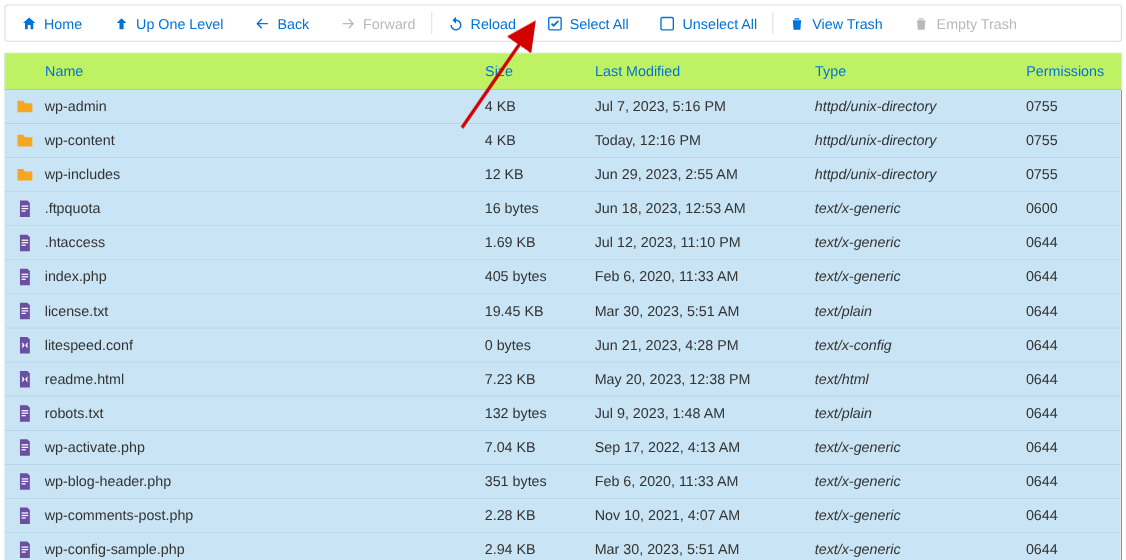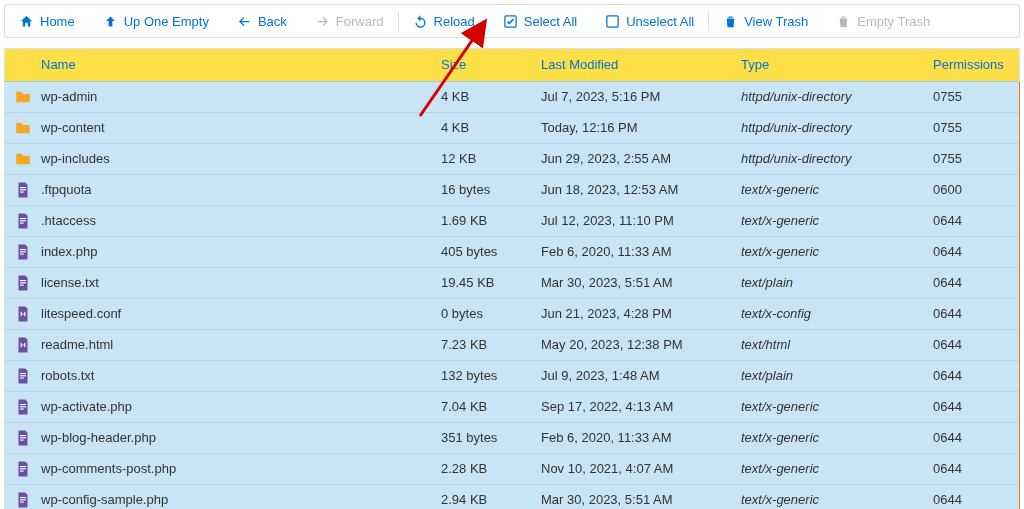--- a/index.html
+++ b/index.html
@@ -51,21 +51,21 @@
 
     .header-row {
       display:flex;
       align-items:center;
       height:34px;
       border:1px solid #cfe3ef;
       border-bottom:1px solid #9ec9e2;
       padding-left:36px;
       font-size:13px;
       color:#0073D6;
-      background:#fde047;
+      background:#bef264;
     }
     .col-name  { flex: 0 0 400px; }
     .col-size  { flex: 0 0 100px; }
     .col-last  { flex: 0 0 200px; }
     .col-type  { flex: 0 0 180px; }
     .col-perm  { flex: 1 0 80px; margin-left: 12px; }
 
     .body-rows {
       flex:1 1 auto;
       overflow-y:scroll;
@@ -123,21 +123,21 @@
         </svg>
     </span>
     <span>Home</span>
   </div>
   <div class="tb-btn">
     <span class="tb-icon">
       <svg width="15" height="15" viewBox="0 0 24 24">
           <path fill="#0073D6" d="M12 4l-7 7h4v9h6v-9h4z"></path>
         </svg>
     </span>
-    <span>Up One Empty</span>
+    <span>Up One Level</span>
   </div>
   <div class="tb-btn">
     <span class="tb-icon">
       <svg width="15" height="15" viewBox="0 0 24 24">
           <path fill="#0073D6" d="M20 11H7l5-5-1.4-1.4L3.2 12l7.4 7.4L12 18l-5-5h13z"></path>
         </svg>
     </span>
     <span>Back</span>
   </div>
   <div class="tb-btn disabled">

